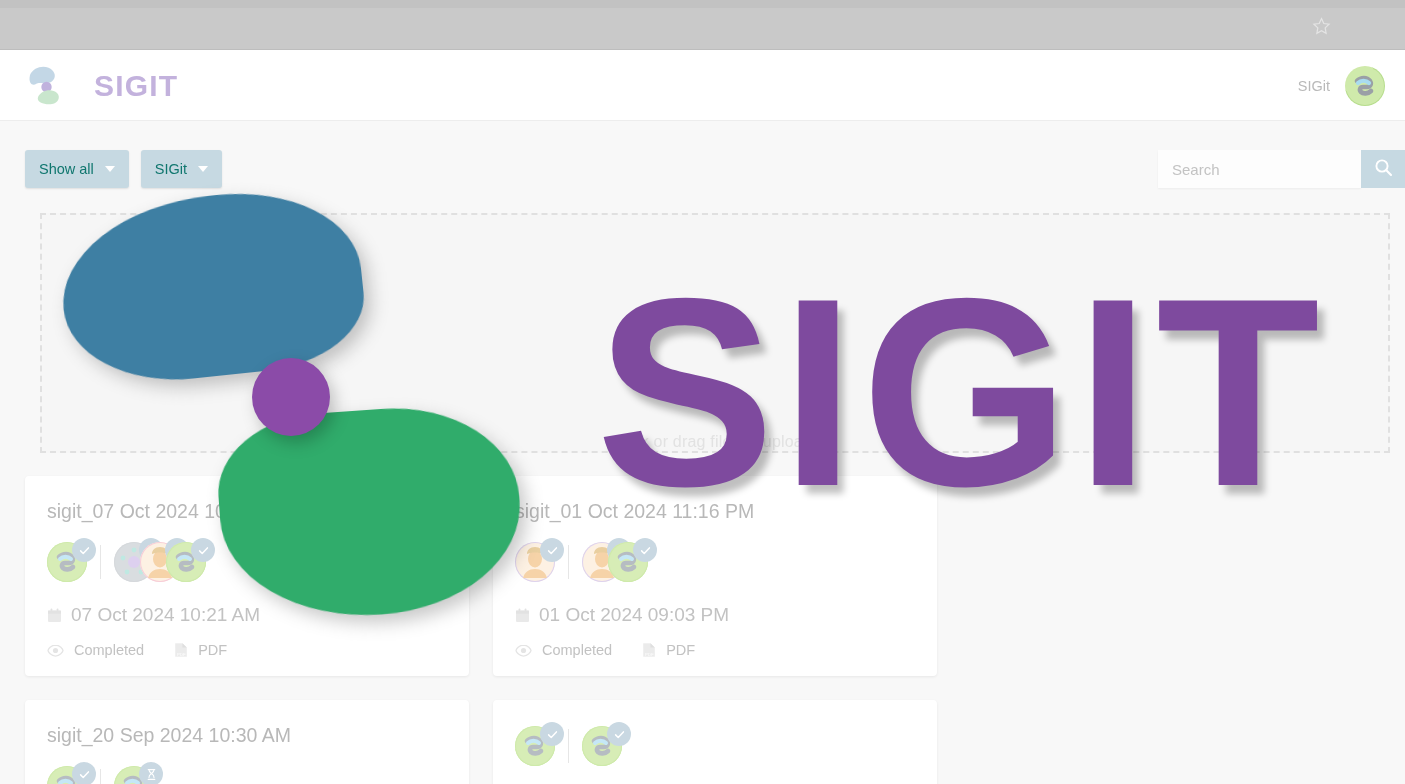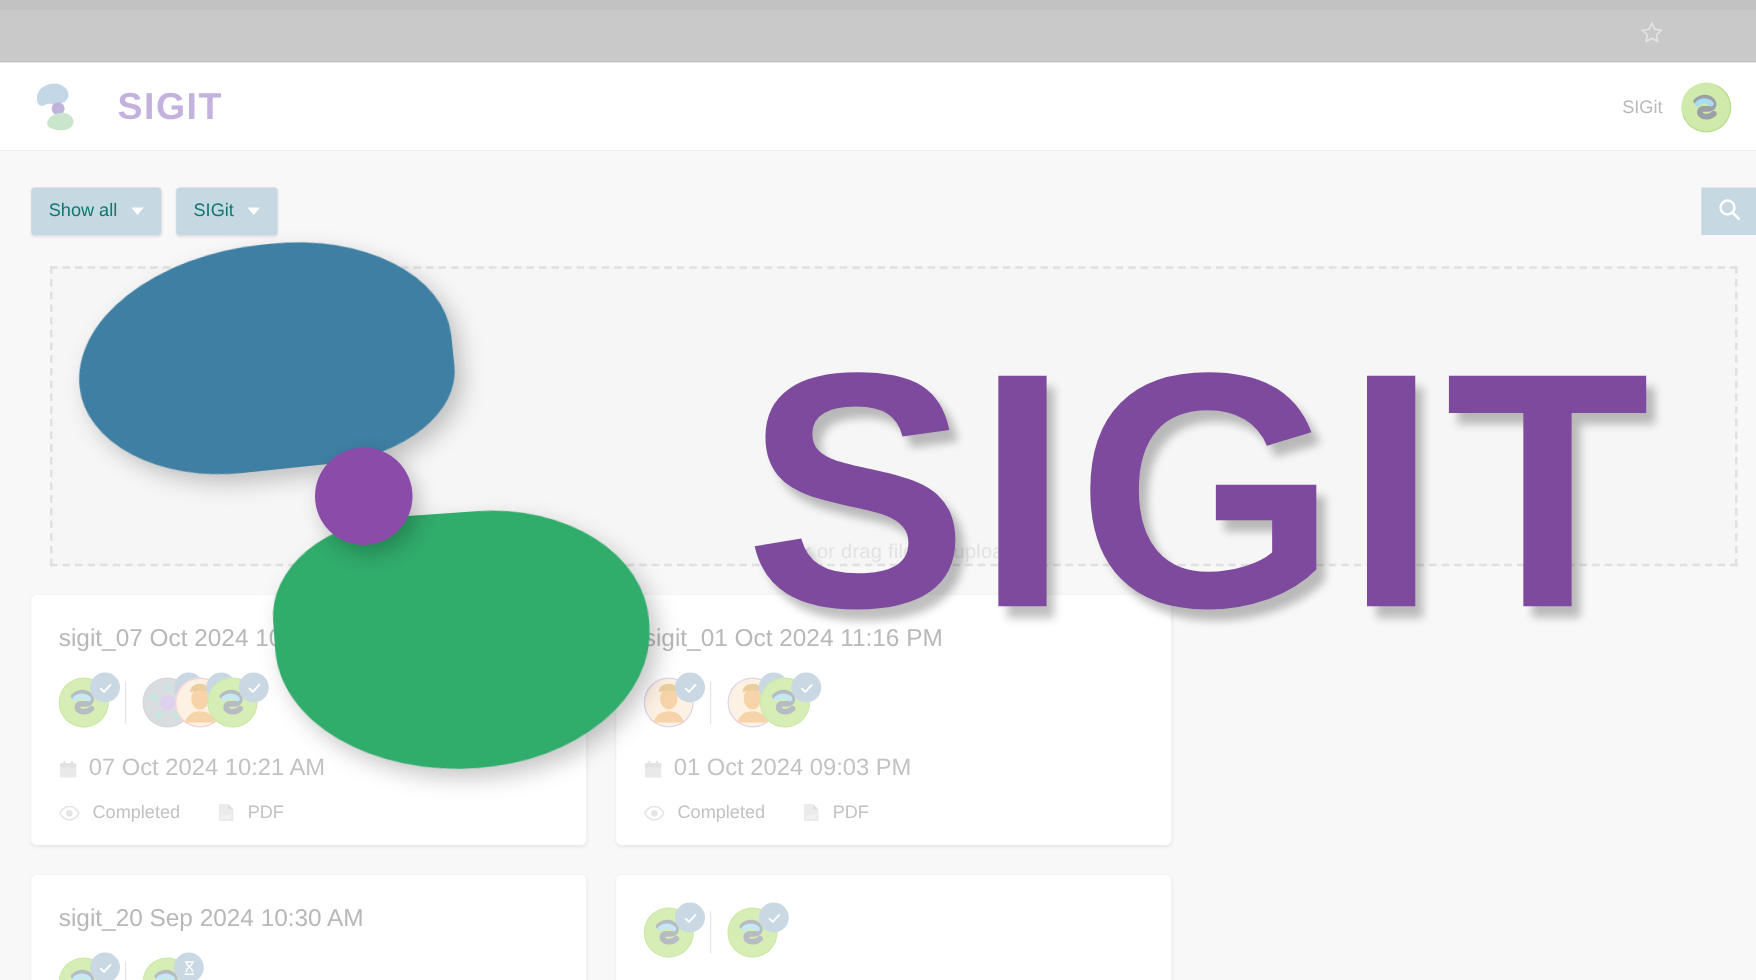--- a/index.html
+++ b/index.html
@@ -365,20 +365,21 @@
         <span>Show all</span>
         <span class="caret"></span>
       </button>
       <button class="dd-btn">
         <span>SIGit</span>
         <span class="caret"></span>
       </button>
     </div>
 
     <div class="search-wrap">
+      <input class="search-input" type="text" placeholder="Search" style="">
       <button class="search-btn">
         <span>
           <svg width="19" height="19" viewBox="0 0 19 19">
             <circle cx="8" cy="8" r="5.6" fill="none" stroke="#ffffff" stroke-width="1.9"></circle>
             <line x1="12.3" y1="12.3" x2="17" y2="17" stroke="#ffffff" stroke-width="2.1" stroke-linecap="round"></line>
           </svg>
         </span>
       </button>
     </div>
   </div>

